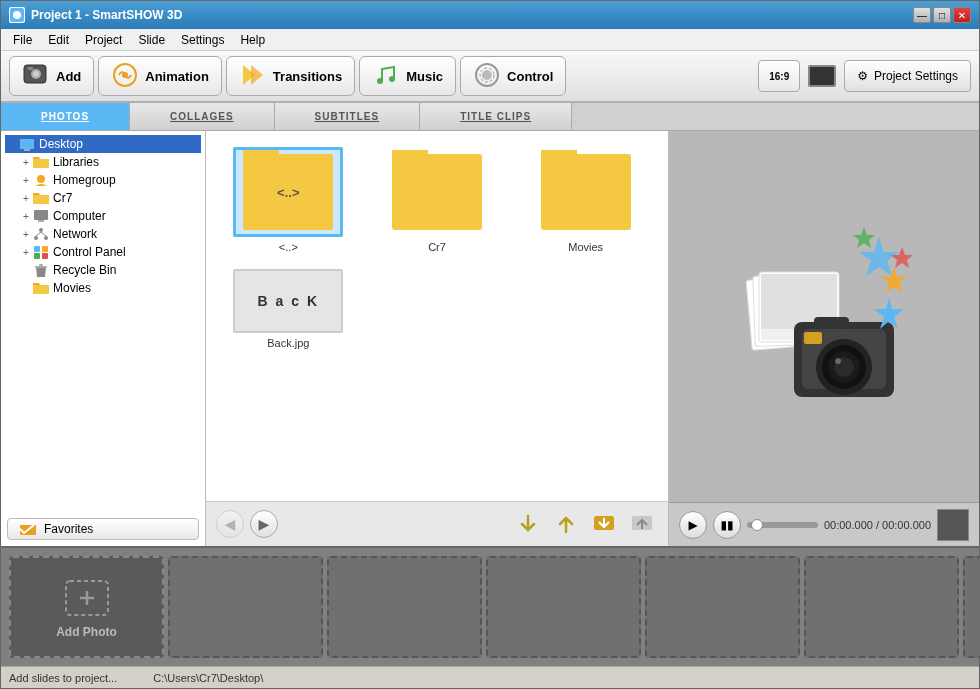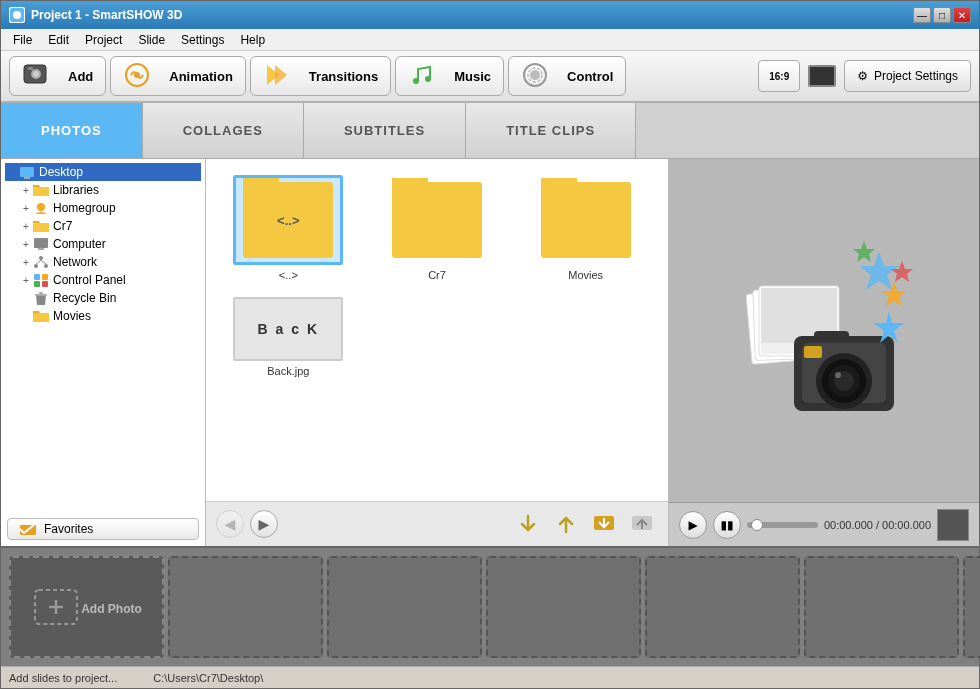--- a/index.html
+++ b/index.html
@@ -12,29 +12,29 @@
     .titlebar-title { color: white; font-size: 12px; font-weight: bold; flex: 1; }
     .titlebar-buttons { display: flex; gap: 2px; }
     .titlebar-btn { width: 18px; height: 16px; background: linear-gradient(to bottom, #e0e0e0, #b0b0b0); border: 1px solid #888; border-radius: 2px; display: flex; align-items: center; justify-content: center; font-size: 10px; cursor: pointer; }
 
     
     .menubar { background: #f0f0f0; height: 22px; display: flex; align-items: center; padding: 0 4px; border-bottom: 1px solid #ccc; }
     .menu-item { padding: 2px 8px; font-size: 12px; cursor: pointer; color: #000; }
 
     
     .toolbar { background: linear-gradient(to bottom, #f8f8f8, #e0e0e0); height: 52px; display: flex; align-items: center; padding: 4px 8px; gap: 4px; border-bottom: 2px solid #b0b0b0; }
-    .toolbar-btn { background: linear-gradient(to bottom, #ffffff, #e8e8e8); border: 1px solid #aaa; border-radius: 6px; padding: 4px 12px; display: flex; align-items: center; gap: 18px; cursor: pointer; height: 40px; font-size: 13px; font-weight: bold; }
+    .toolbar-btn { background: linear-gradient(to bottom, #ffffff, #e8e8e8); border: 1px solid #aaa; border-radius: 6px; padding: 4px 12px; display: flex; align-items: center; gap: 6px; cursor: pointer; height: 40px; font-size: 13px; font-weight: bold; }
     .toolbar-right { margin-left: auto; display: flex; align-items: center; gap: 8px; }
     .aspect-btn { background: linear-gradient(to bottom, #ffffff, #e8e8e8); border: 1px solid #aaa; border-radius: 4px; padding: 4px 10px; font-size: 10px; font-weight: bold; cursor: pointer; height: 32px; }
     .settings-btn { background: linear-gradient(to bottom, #ffffff, #e0e0e0); border: 1px solid #aaa; border-radius: 4px; padding: 4px 12px; display: flex; align-items: center; gap: 6px; cursor: pointer; height: 32px; font-size: 12px; }
     .screen-icon { width: 28px; height: 22px; background: #333; border: 2px solid #888; border-radius: 2px; }
 
     
     .tabbar { display: flex; background: #d0d0d0; border-bottom: 1px solid #aaa; }
-    .tab { padding: 20px 40px; font-size: 13px; font-weight: bold; cursor: pointer; border-right: 1px solid #aaa; text-transform: uppercase; letter-spacing: 1px; }
+    .tab { padding: 8px 40px; font-size: 10px; font-weight: bold; cursor: pointer; border-right: 1px solid #aaa; text-transform: uppercase; letter-spacing: 1px; text-decoration: underline; }
     .tab.active { background: #5bb8f5; color: white; }
     .tab:not(.active) { background: linear-gradient(to bottom, #e8e8e8, #d0d0d0); color: #555; }
 
     
     .main-content { display: flex; flex: 1; overflow: hidden; }
 
     
     .file-browser { width: 205px; background: white; border-right: 1px solid #bbb; display: flex; flex-direction: column; overflow: hidden; }
     .tree-area { flex: 1; overflow-y: auto; padding: 4px; }
     .tree-item { display: flex; align-items: center; padding: 2px 0; cursor: pointer; white-space: nowrap; }
@@ -64,21 +64,21 @@
     .preview-controls { background: #c8c8c8; border-top: 1px solid #999; padding: 6px 10px; display: flex; align-items: center; gap: 6px; height: 44px; }
     .play-btn { width: 28px; height: 28px; background: linear-gradient(to bottom, #fff, #ddd); border: 1px solid #999; border-radius: 14px; display: flex; align-items: center; justify-content: center; cursor: pointer; font-size: 12px; }
     .stop-btn { width: 28px; height: 28px; background: linear-gradient(to bottom, #fff, #ddd); border: 1px solid #999; border-radius: 14px; display: flex; align-items: center; justify-content: center; cursor: pointer; font-size: 12px; }
     .progress-bar { flex: 1; height: 6px; background: #999; border-radius: 3px; position: relative; }
     .progress-knob { width: 12px; height: 12px; background: white; border: 1px solid #888; border-radius: 6px; position: absolute; top: -3px; left: 4px; }
     .time-display { font-size: 11px; color: #333; white-space: nowrap; }
     .preview-thumb { width: 32px; height: 32px; background: #555; border: 1px solid #888; }
 
     
     .timeline { background: #808080; height: 120px; border-top: 2px solid #666; display: flex; align-items: stretch; padding: 8px; gap: 4px; }
-    .timeline-slot { width: 155px; min-width: 155px; height: 100%; background: #6a6a6a; border: 2px dashed #555; border-radius: 4px; display: flex; align-items: center; justify-content: center; cursor: pointer; }
+    .timeline-slot { width: 155px; min-width: 155px; height: 100%; background: #6a6a6a; border: 2px dashed #555; border-radius: 4px; display: flex; flex-direction: column; align-items: center; justify-content: center; cursor: pointer; }
     .timeline-slot.add-photo { background: #5a5a5a; border: 2px dashed #888; }
     .timeline-slot:not(.add-photo) { background: #707070; border: 2px dashed #555; }
 
     
     .statusbar { height: 22px; background: #d4d0c8; border-top: 1px solid #aaa; display: flex; align-items: center; padding: 0 8px; gap: 36px; font-size: 11px; color: #333; }
     .back-file { background: white; border: 2px solid #ccc !important; display: flex; align-items: center; justify-content: center; font-size: 14px; font-weight: bold; color: #333; letter-spacing: 1px; }
   </style>
 </head>
 <body>
 

